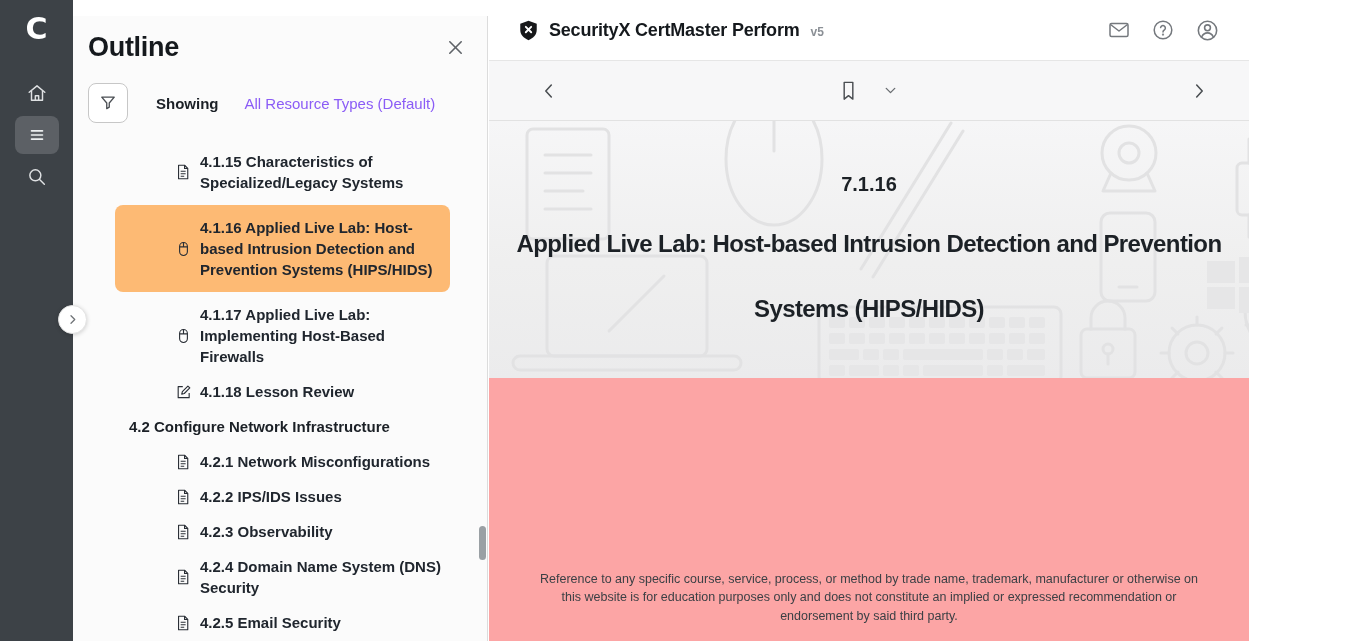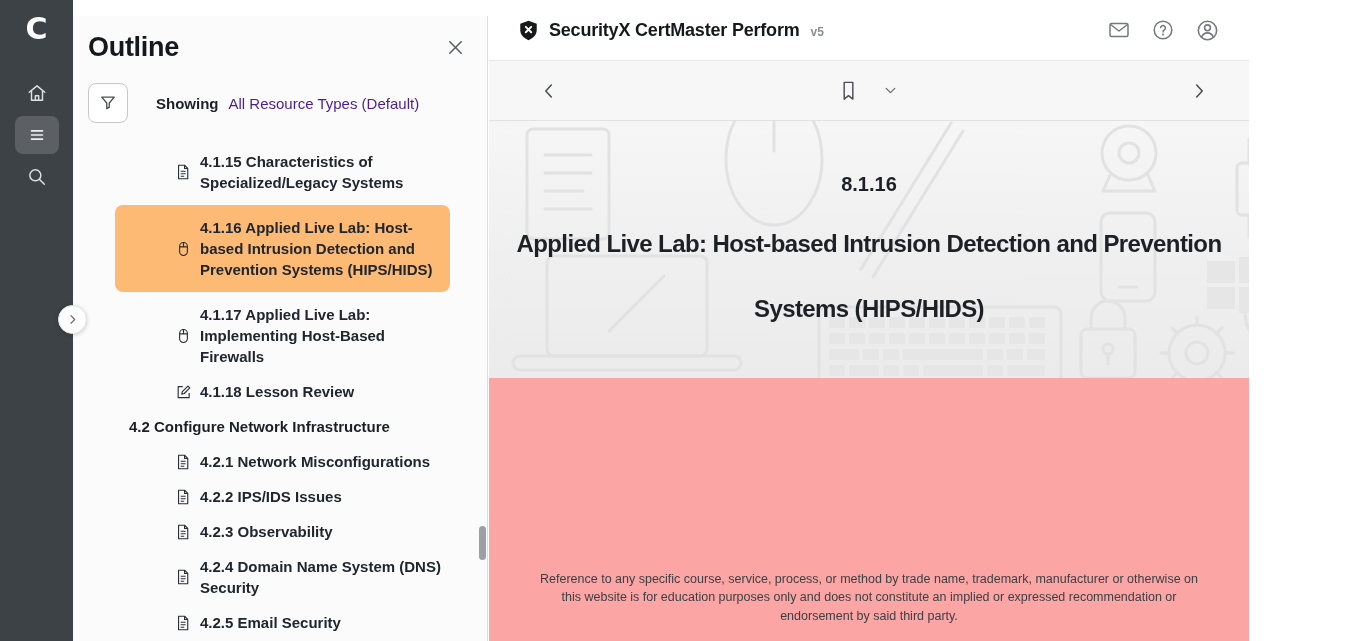--- a/index.html
+++ b/index.html
@@ -21,21 +21,21 @@
   
   .panel { position:absolute; left:73px; top:16px; width:415px; height:641px; background:#fbfbfb;
     border-right:1px solid #dcdcdc; z-index:2; }
   .panel-head { display:flex; align-items:flex-start; justify-content:space-between; padding:16px 22px 0 15px; }
   .panel-title { font-size:27px; font-weight:700; color:#15191d; letter-spacing:-0.3px; }
   .panel-close { margin-top:6px; cursor:pointer; }
   .filter-row { display:flex; align-items:center; margin:20px 0 0 15px; }
   .filter-btn { width:40px; height:40px; background:#fff; border:1px solid #c7c7c7; border-radius:8px;
     display:flex; align-items:center; justify-content:center; cursor:pointer; }
   .filter-showing { font-size:15px; font-weight:700; color:#1b2026; margin-left:28px; }
-  .filter-value { font-size:15px; color:#4c1d95; margin-left:10px; }
+  .filter-value { font-size:15px; color:#8b5cf6; margin-left:26px; }
 
   .list { margin-top:26px;margin-left:12px; }
   .item { position:relative; margin:0 37px 10px 30px; padding:2px 8px 2px 85px;
     font-size:15px; font-weight:600; line-height:21px; color:#20262e; cursor:pointer; }
   .item .li-icon { position:absolute; left:60px; top:50%; transform:translateY(-50%); }
   .item.selected { background:#fdba74; border-radius:8px; padding-top:12px; padding-bottom:12px; }
   .item.section { padding-left:14px; font-weight:700; color:#1b2026; }
 
   .scroll-thumb { position:absolute; right:1px; top:510px; width:7px; height:34px;
     background:#9aa0a4; border-radius:4px; }
@@ -439,21 +439,21 @@
 
         <g>
           <rect x="718" y="140" width="28" height="22"></rect>
             <rect x="750" y="136" width="34" height="26"></rect>
           <rect x="718" y="166" width="28" height="22"></rect>
             <rect x="750" y="166" width="34" height="26"></rect>
         </g>
       </g>
     </svg>
     <div class="hero-text">
-      <div class="hero-kicker">8.1.16</div>
+      <div class="hero-kicker">7.1.16</div>
       <h2 class="hero-title">Applied Live Lab: Host-based Intrusion Detection and Prevention Systems (HIPS/HIDS)</h2>
     </div>
   </section>
 
   <section class="content">
     <p class="disclaimer">Reference to any specific course, service, process, or method by trade name, trademark, manufacturer or otherwise on this website is for education purposes only and does not constitute an implied or expressed recommendation or endorsement by said third party.</p>
   </section>
 
 </main>
 

